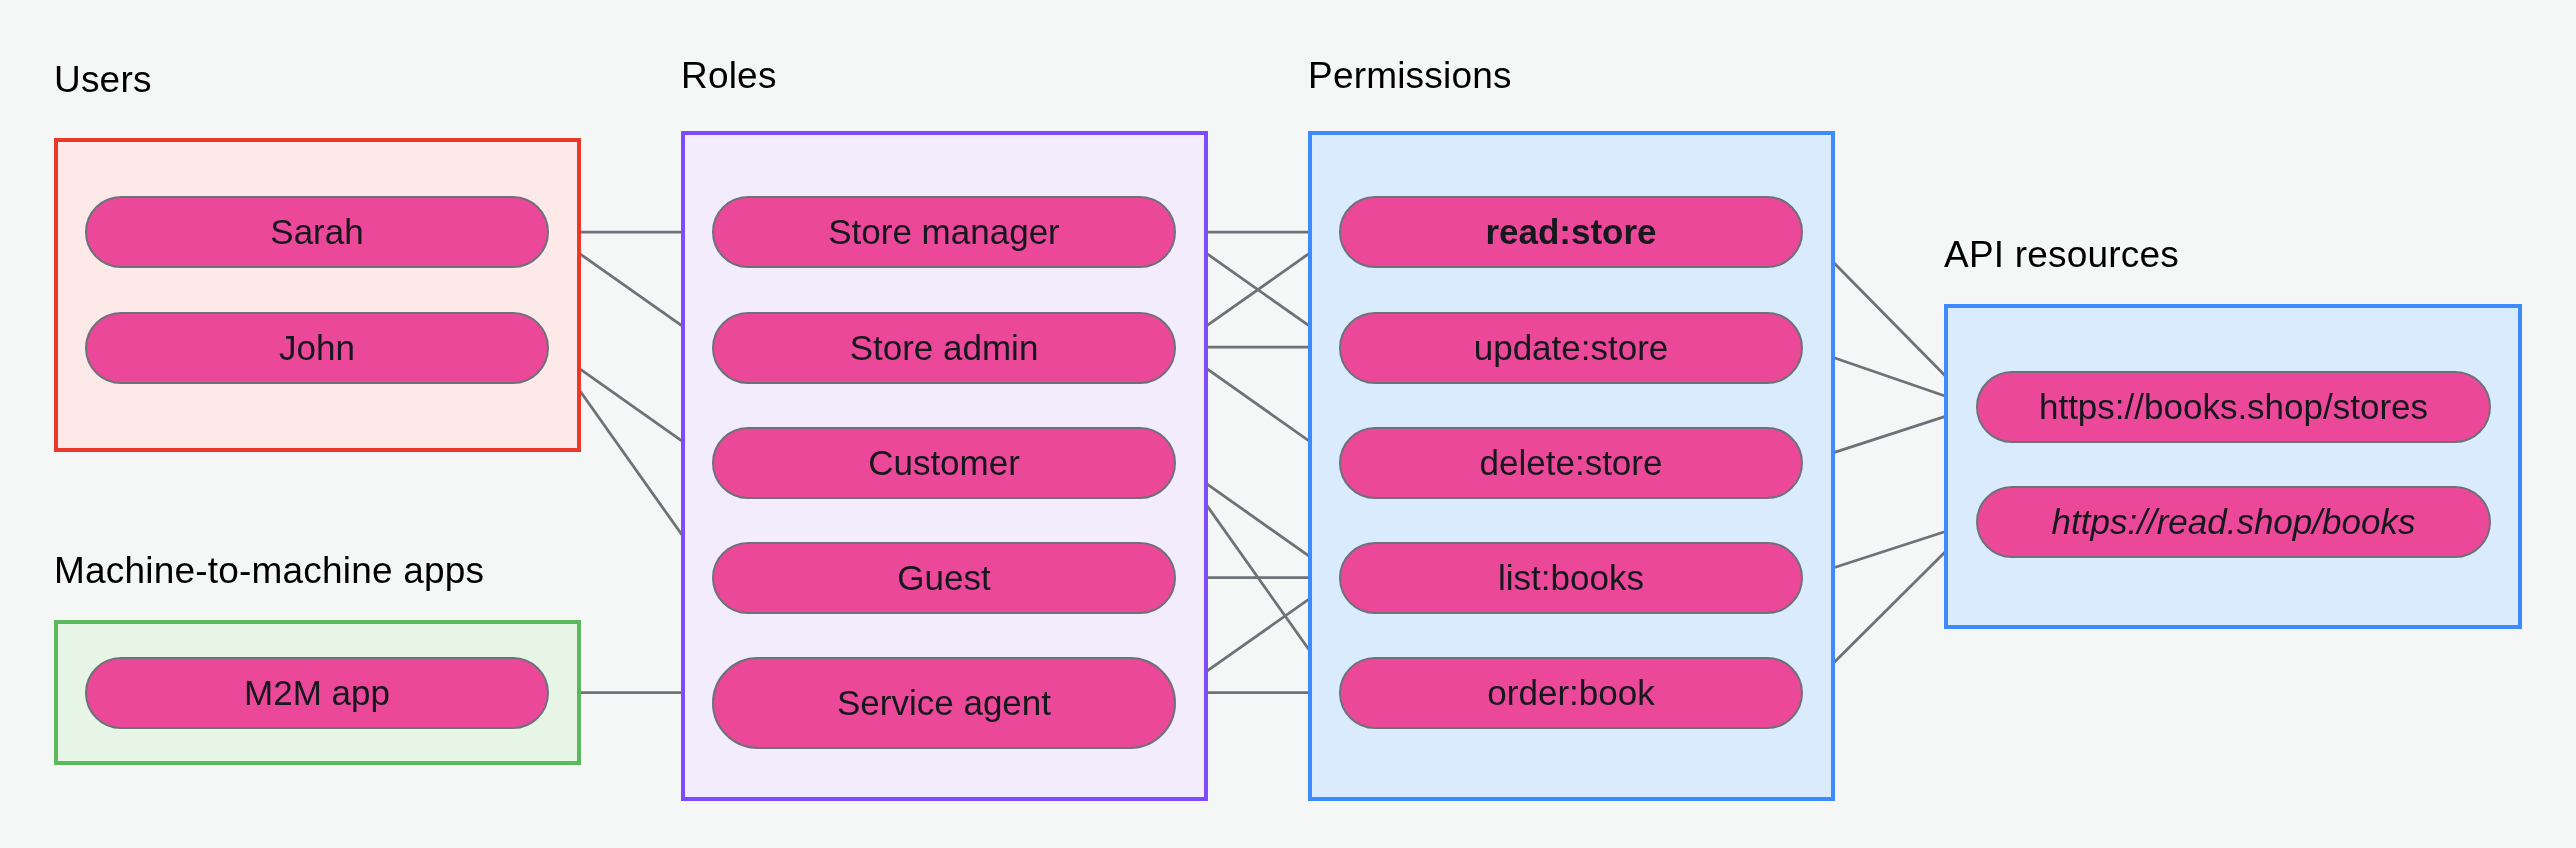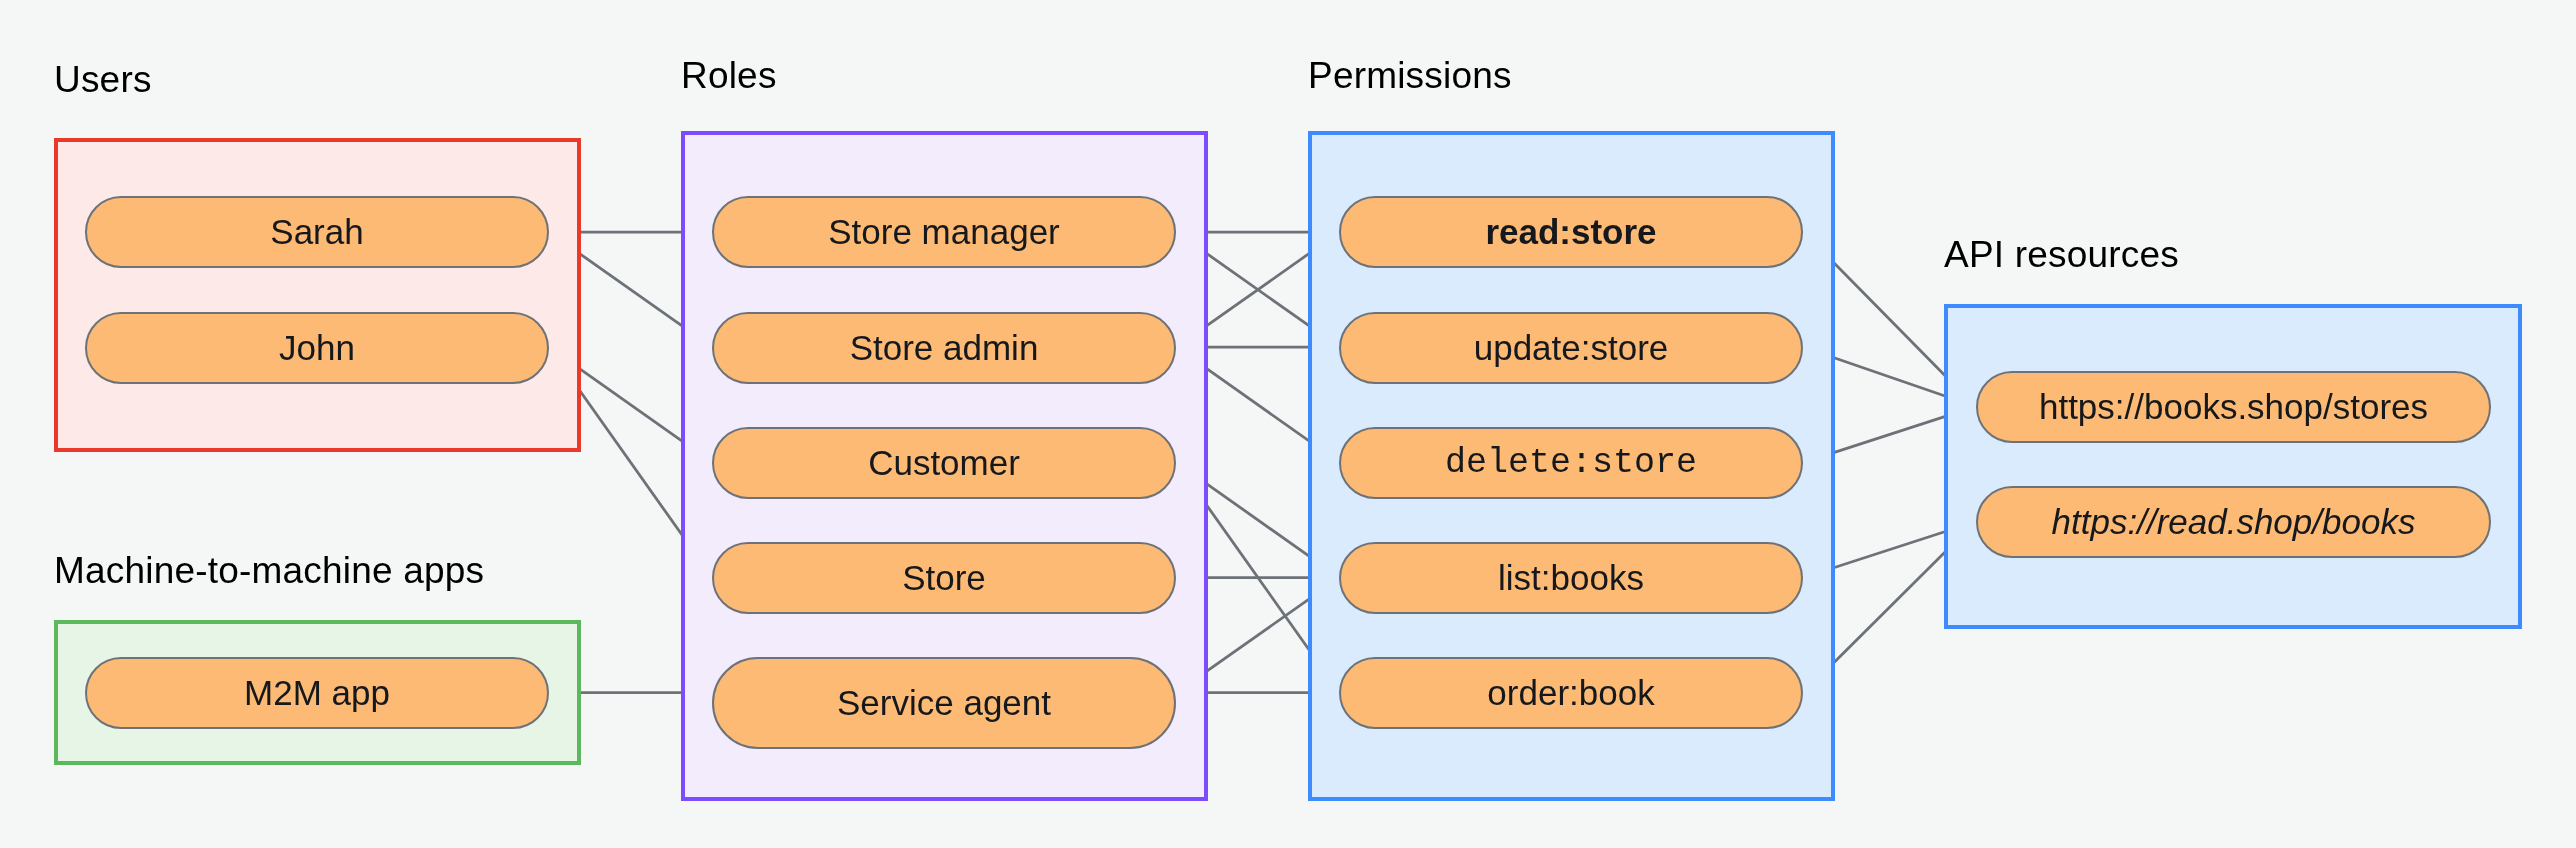--- a/index.html
+++ b/index.html
@@ -11,21 +11,21 @@
   }
   #stage{position:relative;width:2576px;height:848px;}
   svg#wires{position:absolute;left:0;top:0;width:2576px;height:848px;pointer-events:none;}
   .grp{position:absolute;box-sizing:border-box;border-width:4.4px;border-style:solid;}
   .grp-label{
     position:absolute;font-size:37px;color:#000000;white-space:nowrap;
     letter-spacing:0.2px;
   }
   .node{
     position:absolute;box-sizing:border-box;
-    background:#fdba74;border:2.6px solid #6d7278;border-radius:87px;
+    background:#ec4899;border:2.6px solid #6d7278;border-radius:87px;
     display:flex;align-items:center;justify-content:center;
     font-size:35px;color:#15181c;white-space:nowrap;
     z-index:5;
   }
   .port{fill:#6d7278;}
   .edge{stroke:#6d7278;stroke-width:3.2;fill:none;}
 </style>
 </head>
 <body>
 
@@ -69,27 +69,27 @@
     <div class="node" style="left: 85px; top: 196px; width: 464px; height: 72px;">Sarah</div>
     <div class="node" style="left: 85px; top: 312px; width: 464px; height: 72px;">John</div>
     <div class="grp" style="left: 54px; top: 620px; width: 527px; height: 145px; border-color: rgb(92, 184, 92); background: rgb(230, 245, 230);"></div>
     <div class="grp-label" style="left: 54px; top: 550px;">Machine-to-machine apps</div>
     <div class="node" style="left: 85px; top: 657px; width: 464px; height: 72px;">M2M app</div>
     <div class="grp" style="left: 681px; top: 131px; width: 527px; height: 670px; border-color: rgb(124, 77, 255); background: rgb(243, 236, 253);"></div>
     <div class="grp-label" style="left: 681px; top: 55px;">Roles</div>
     <div class="node" style="left: 712px; top: 196px; width: 464px; height: 72px;">Store manager</div>
     <div class="node" style="left: 712px; top: 312px; width: 464px; height: 72px;">Store admin</div>
     <div class="node" style="left: 712px; top: 427px; width: 464px; height: 72px;">Customer</div>
-    <div class="node" style="left: 712px; top: 542px; width: 464px; height: 72px;">Store</div>
+    <div class="node" style="left: 712px; top: 542px; width: 464px; height: 72px;">Guest</div>
     <div class="node" style="left: 712px; top: 657px; width: 464px; height: 92px;">Service agent</div>
     <div class="grp" style="left: 1308px; top: 131px; width: 527px; height: 670px; border-color: rgb(61, 139, 253); background: rgb(218, 235, 253);"></div>
     <div class="grp-label" style="left: 1308px; top: 55px;">Permissions</div>
     <div class="node" style="left: 1339px; top: 196px; width: 464px; height: 72px; font-weight: bold;">read:store</div>
     <div class="node" style="left: 1339px; top: 312px; width: 464px; height: 72px;">update:store</div>
-    <div class="node" style="left: 1339px; top: 427px; width: 464px; height: 72px; font-family: Liberation Mono, monospace;">delete:store</div>
+    <div class="node" style="left: 1339px; top: 427px; width: 464px; height: 72px;">delete:store</div>
     <div class="node" style="left: 1339px; top: 542px; width: 464px; height: 72px;">list:books</div>
     <div class="node" style="left: 1339px; top: 657px; width: 464px; height: 72px;">order:book</div>
     <div class="grp" style="left: 1944px; top: 304px; width: 578px; height: 325px; border-color: rgb(61, 139, 253); background: rgb(218, 235, 253);"></div>
     <div class="grp-label" style="left: 1944px; top: 234px;">API resources</div>
     <div class="node" style="left: 1976px; top: 371px; width: 515px; height: 72px;">https://books.shop/stores</div>
     <div class="node" style="left: 1976px; top: 486px; width: 515px; height: 72px; font-style: italic;">https://read.shop/books</div>
   </div>
 
 
 </body></html>

